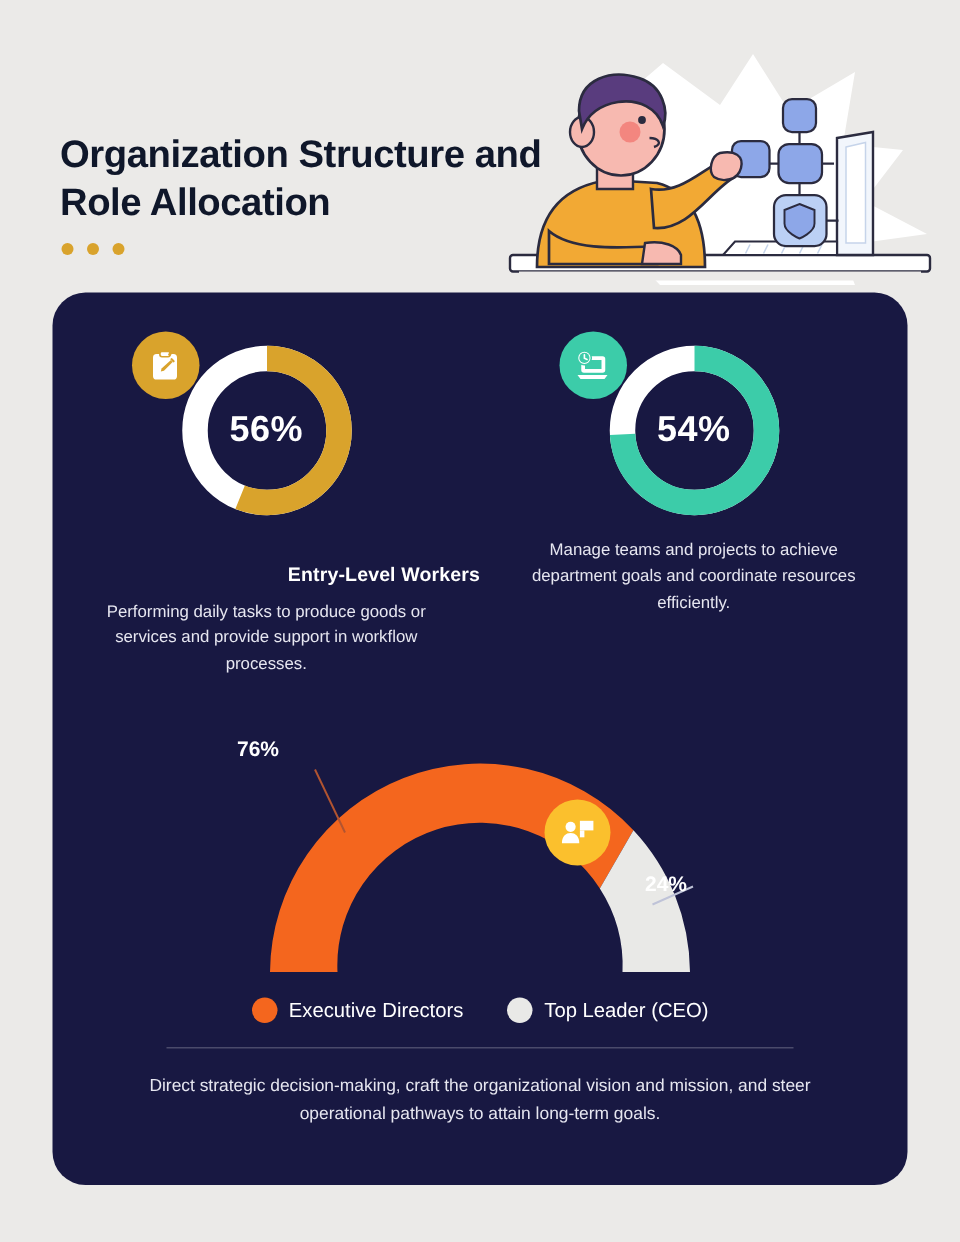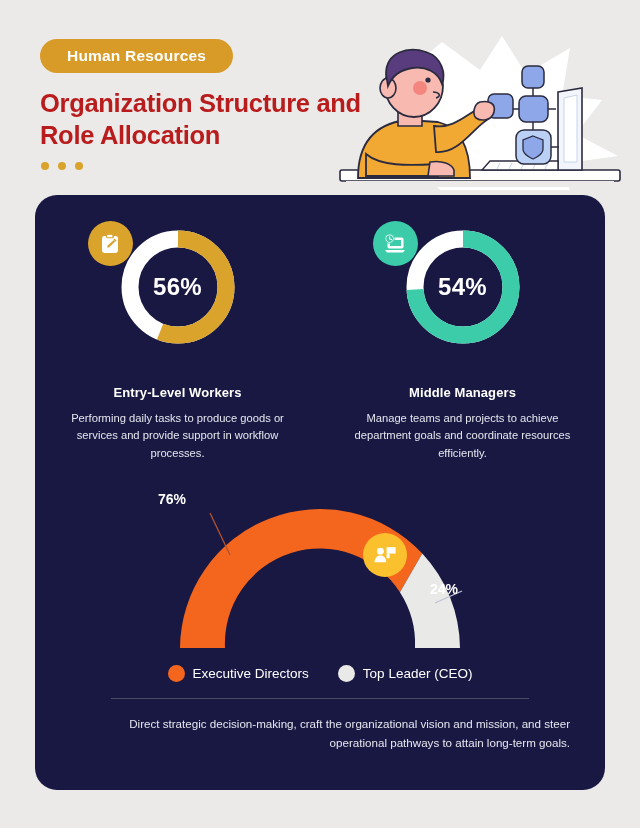--- a/index.html
+++ b/index.html
@@ -17,21 +17,21 @@
   #category-badge {
     position:absolute; left:40px; top:39px;
     height:34px; padding:0 27px;
     background:#D89B28; border-radius:17px;
     display:flex; align-items:center; justify-content:center;
     color:#FFFFFF; font-size:15.5px; font-weight:bold; letter-spacing:.2px;
   }
 
   #page-title {
     position:absolute; left:40px; top:88px; width:330px;
-    color:#b91c1c; font-size:25.5px; font-weight:bold;
+    color:#0f172a; font-size:25.5px; font-weight:bold;
     line-height:1.25; letter-spacing:-.3px;
   }
 
   #dots { position:absolute; left:41px; top:162px; display:flex; gap:9px; }
   #dots span { width:8px; height:8px; border-radius:50%; background:#D9A32C; display:block; }
 
   
   #illustration { position:absolute; left:330px; top:30px; width:300px; height:165px; }
 
   
@@ -54,21 +54,21 @@
   }
   .badge {
     position:absolute; left:-28px; top:-4px;
     width:45px; height:45px; border-radius:50%;
     display:flex; align-items:center; justify-content:center;
   }
   .badge-gold { background:#D9A32C; }
   .badge-teal { background:#3CCCA9; }
 
   .donut-label {
-    margin-top:36px; text-align:center;
+    margin-top:26px; text-align:right;
     color:#ffffff; font-size:13px; font-weight:bold; letter-spacing:.1px;
   }
   .donut-desc {
     margin:10px auto 0; width:236px; text-align:center;
     color:#E6E6F0; font-size:11.2px; line-height:1.55;
   }
 
   
   #gauge-section { position:absolute; left:0; top:288px; width:570px; }
   #gauge-wrap { position:relative; width:420px; height:180px; margin:0 auto; }
@@ -90,30 +90,29 @@
   .legend-item { display:flex; align-items:center; gap:8px; }
   .legend-dot { width:17px; height:17px; border-radius:50%; display:block; }
   .legend-text { color:#ffffff; font-size:13.5px; }
 
   #gauge-divider {
     width:418px; height:1px; margin:16px auto 0;
     background:rgba(255,255,255,.22);
   }
 
   #gauge-desc {
-    width:500px; margin:16px auto 0; text-align:right;
+    width:500px; margin:16px auto 0; text-align:center;
     color:#E6E6F0; font-size:11.6px; line-height:1.6;
   }
 </style>
 </head>
 <body>
 
 <div id="header">
 
-  <div id="category-badge">Human Resources</div>
 
   <div id="page-title">Organization Structure and Role Allocation</div>
 
   <div id="dots">
     <span></span>
     <span></span>
     <span></span>
   </div>
 
   <div id="illustration">
@@ -205,21 +204,20 @@
         <svg width="26" height="24" viewBox="0 0 26 24">
           <rect x="5.5" y="5.5" width="16" height="11" rx="1.8" fill="#FFFFFF"></rect>
           <rect x="8" y="8" width="11" height="6" fill="#3CCCA9"></rect>
           <path d="M3 18 L23 18 L21 20.6 L5 20.6 Z" fill="#FFFFFF"></path>
           <circle cx="7.6" cy="6.6" r="4.6" fill="#FFFFFF" stroke="#3CCCA9" stroke-width="1"></circle>
           <circle cx="7.6" cy="6.6" r="3.4" fill="#3CCCA9"></circle>
           <path d="M7.6 4.5 L7.6 6.8 L9.4 7.6" stroke="#FFFFFF" stroke-width="1.1" fill="none" stroke-linecap="round"></path>
         </svg>
       </div>
     </div>
-    <div class="donut-label">Middle Managers</div>
     <div class="donut-desc">Manage teams and projects to achieve department goals and coordinate resources efficiently.</div>
   </div>
 
   <div id="gauge-section">
     <div id="gauge-wrap">
       <svg width="420" height="180" viewBox="0 0 420 180">
 
         <path d="M70,165 A140,140 0 0 1 312.3,70.5 L289.9,109.3 A95,95 0 0 0 115,165 Z" fill="#F4661E"></path>
 
         <path d="M312.3,70.5 A140,140 0 0 1 350,165 L305,165 A95,95 0 0 0 289.9,109.3 Z" fill="#E9E9E7"></path>

